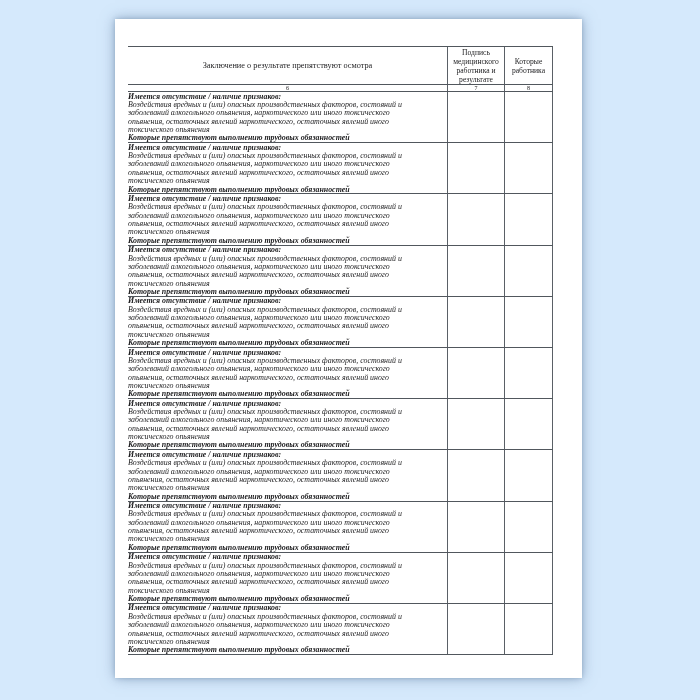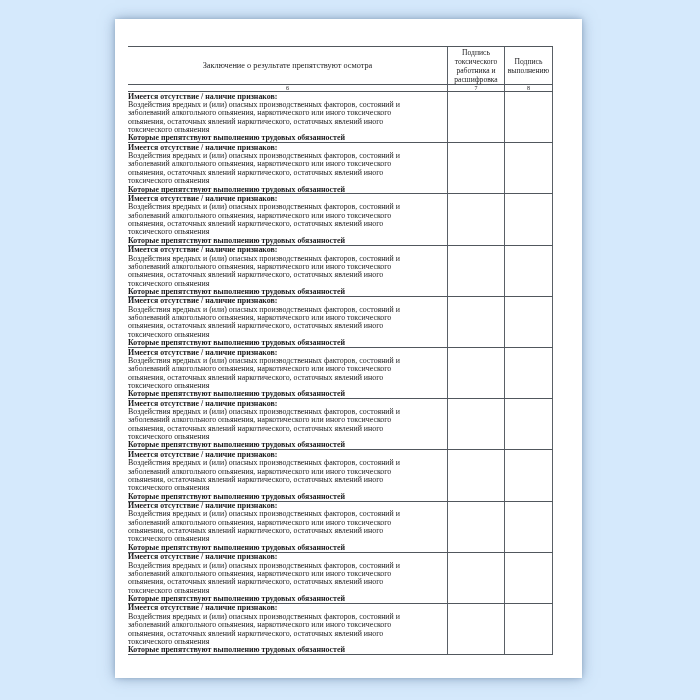--- a/index.html
+++ b/index.html
@@ -42,34 +42,35 @@
   }
   .num-row { height: 7px; }
   .num-row div {
     font-size: 6px; line-height: 6px; text-align: center;
   }
   .block-row { height: 51.2px; }
   .block-row .c1 {
     font-size: 7.9px; line-height: 8.35px;
     padding-top: 0.6px;
     overflow: hidden;
+    font-style: italic;
   }
   .block-row .c1 div { white-space: nowrap; }
   .b { font-weight: bold; }
 </style>
 </head>
 <body style="background: rgb(213, 233, 252);">
 
 <div class="paper" style="background: rgb(255, 255, 255);">
   <div class="doc-table">
 
     <div class="trow header-row">
       <div class="c1">Заключение о результате препятствуют осмотра</div>
-      <div class="c2">Подпись токсического работника и расшифровка</div>
-      <div class="c3">Подпись выполнению</div>
+      <div class="c2">Подпись медицинского работника и результате</div>
+      <div class="c3">Которые работника</div>
     </div>
 
     <div class="trow num-row">
       <div class="c1">6</div>
       <div class="c2">7</div>
       <div class="c3">8</div>
     </div>
 
     <div>
   <div class="trow block-row">

